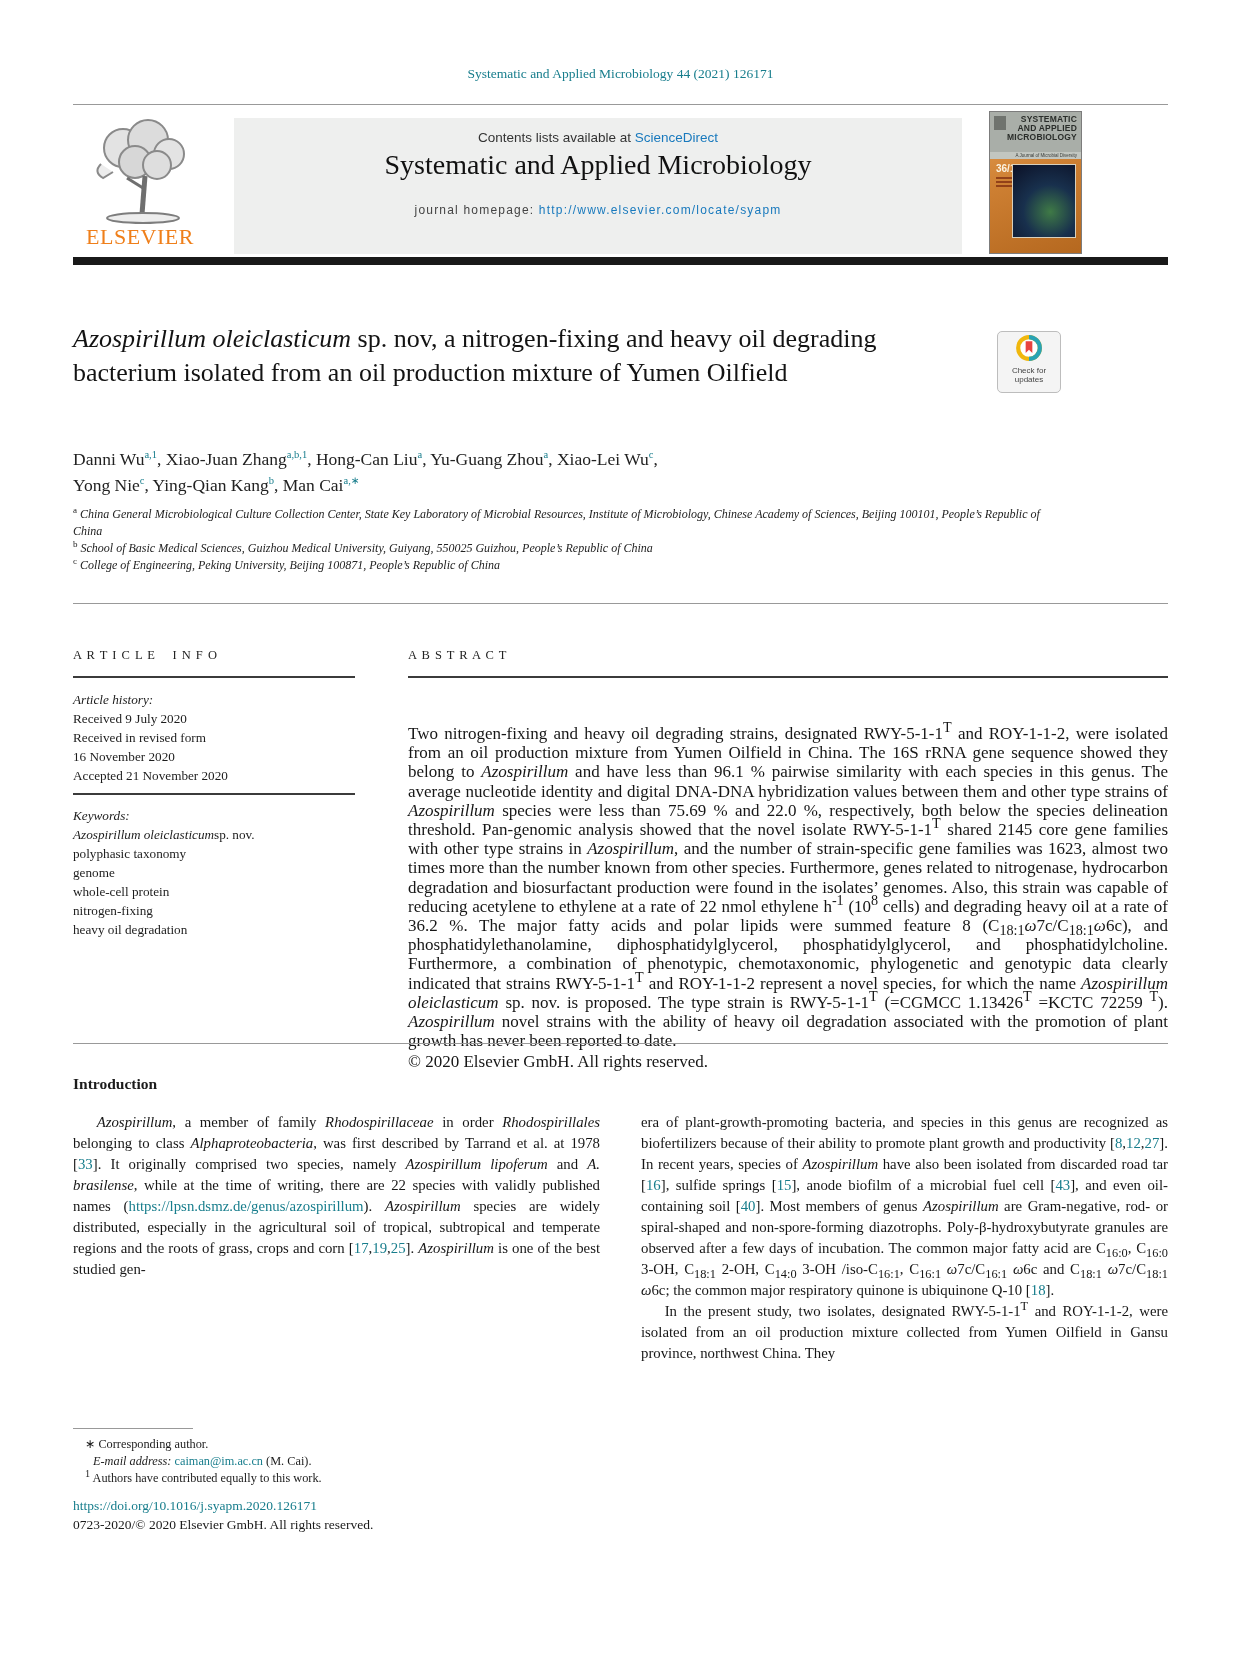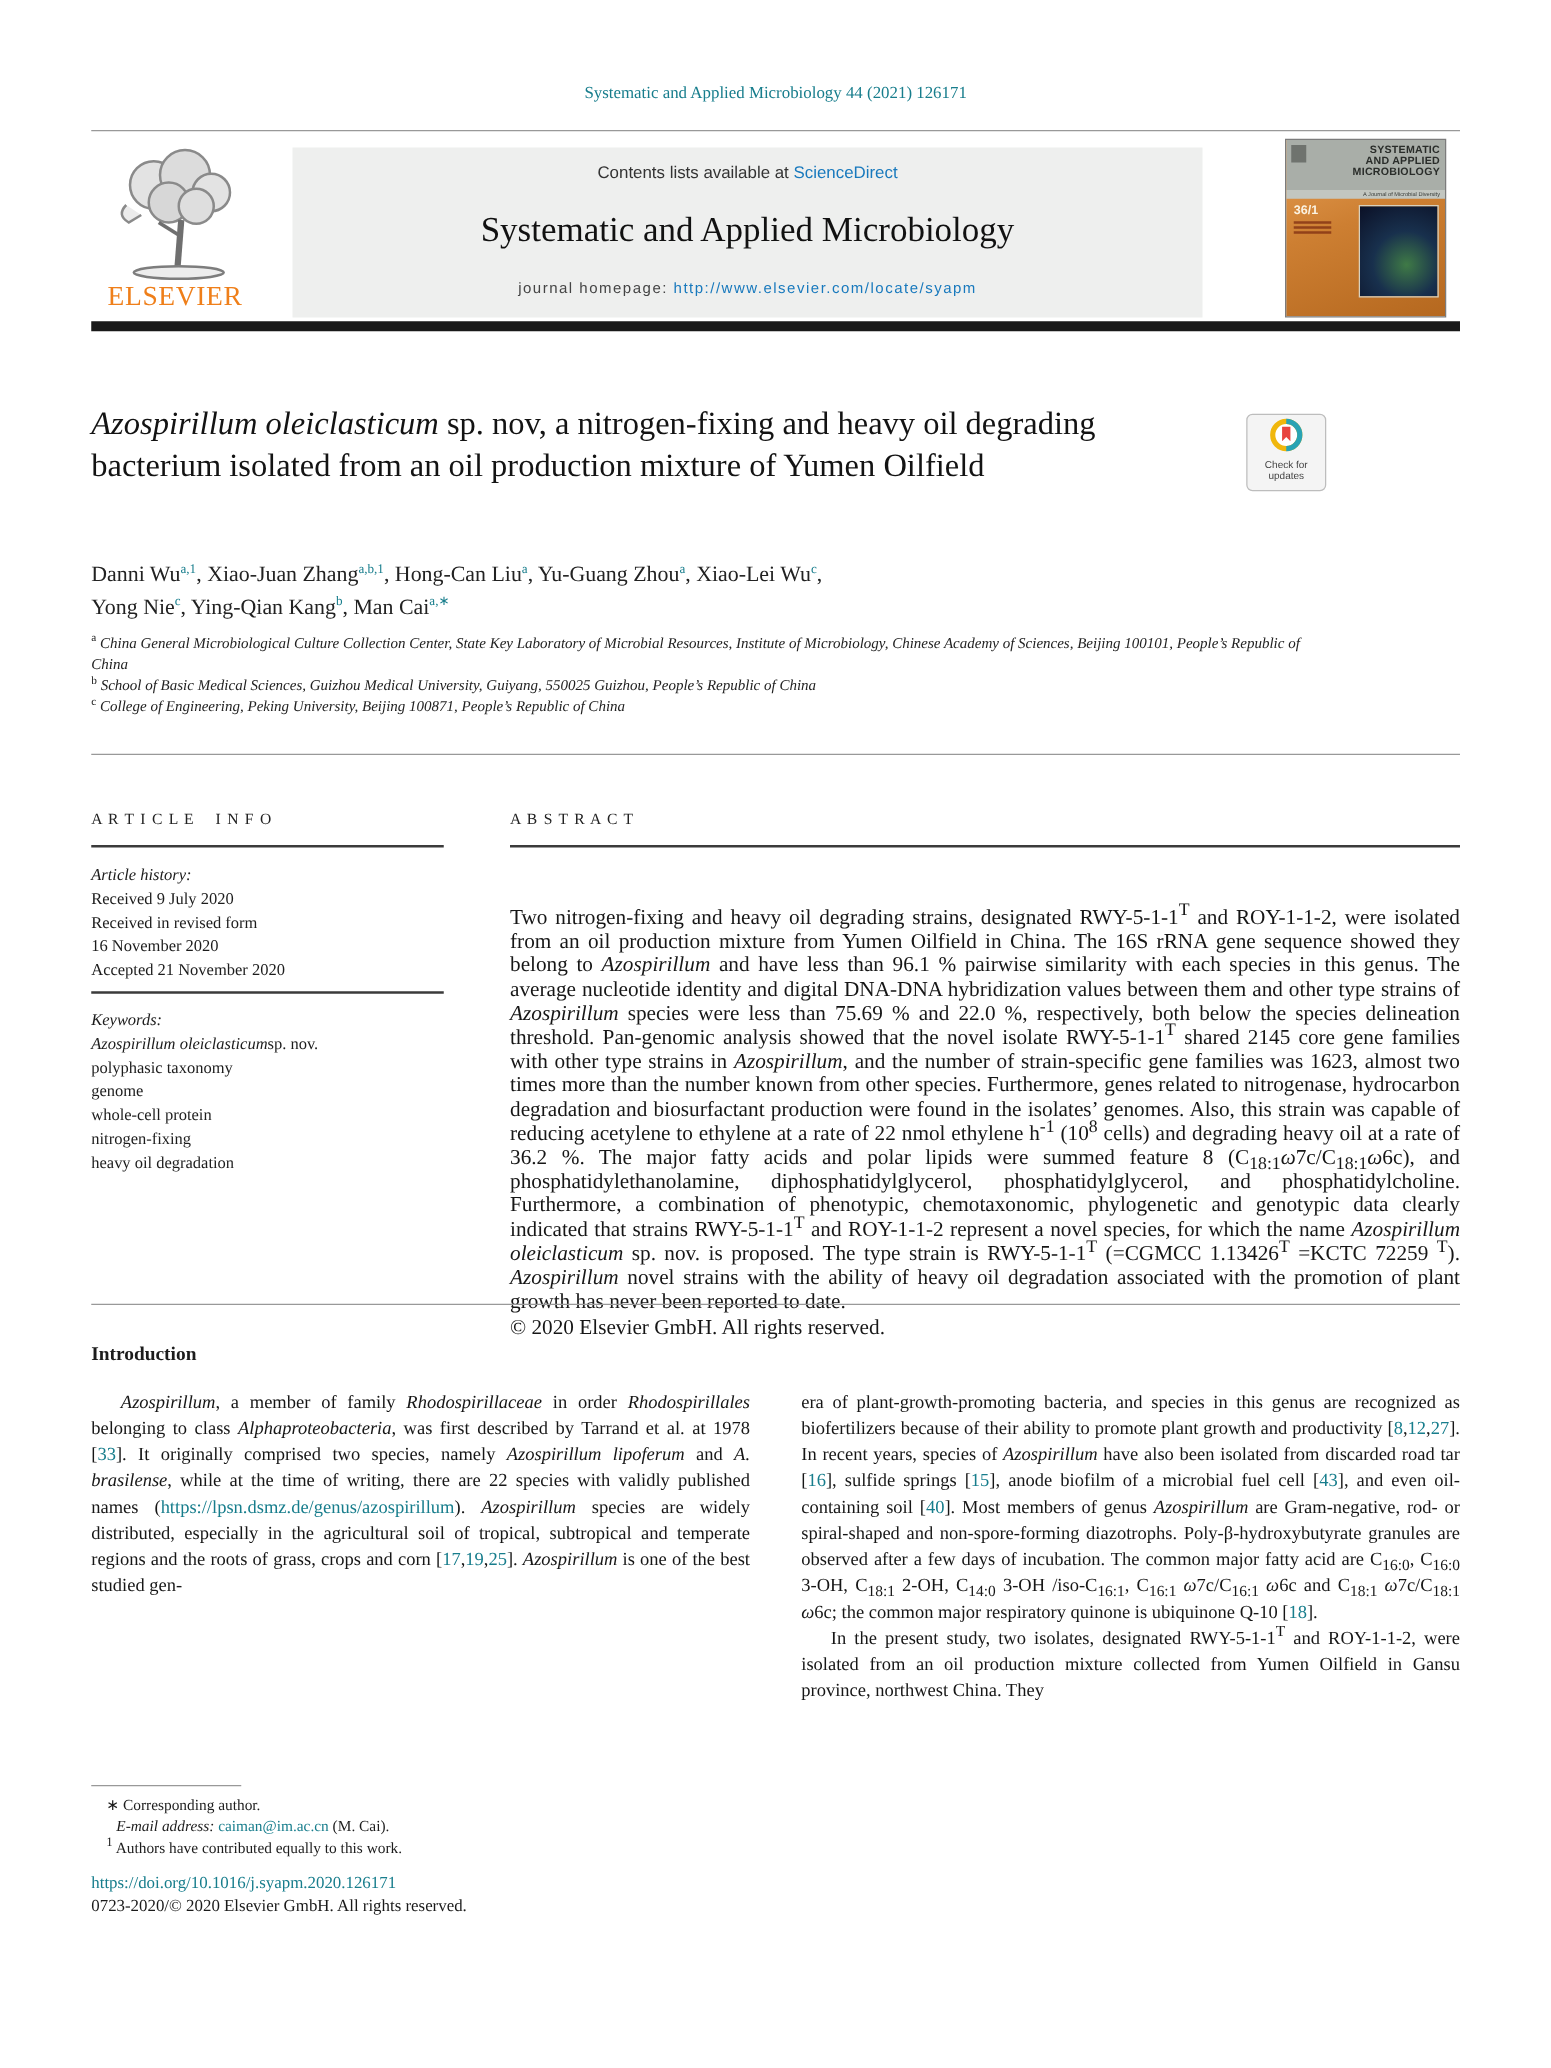--- a/index.html
+++ b/index.html
@@ -24,27 +24,27 @@
   
   .elsevier-logo{position:absolute;left:70px;top:118px;width:140px;height:136px;text-align:center;}
   .elsevier-logo svg{display:block;margin:0 auto;}
   .elsevier-word{font-family:"Liberation Serif",serif;font-size:22px;color:var(--orange);
                  letter-spacing:0.5px;margin-top:-2px;}
   .header-box{position:absolute;left:234px;top:118px;width:728px;height:136px;
               background:#eeefee;text-align:center;}
   .contents-line{margin-top:12px;font-family:"Liberation Sans",sans-serif;
                  font-size:13.5px;color:#333;}
   .contents-line a{color:var(--blue);text-decoration:none;}
-  .journal-title{margin-top:24px;font-size:28px;color:#111;}
+  .journal-title{margin-top:4px;font-size:28px;color:#111;}
   .homepage-line{margin-top:22px;font-family:"Liberation Sans",sans-serif;
                  font-size:12px;letter-spacing:0.10em;color:#444;}
   .homepage-line a{color:var(--blue);text-decoration:none;}
 
   
-  .cover{position:absolute;left:1028px;top:111px;width:129px;height:143px;
+  .cover{position:absolute;left:989px;top:111px;width:93px;height:143px;
          background:linear-gradient(160deg,#e7a055 0%,#d4認8134 40%,#bc6e20 100%);
          background:linear-gradient(160deg,#e7a055 0%,#cd7f32 45%,#b5681f 100%);
          border:1px solid #7c7c7c;overflow:hidden;}
   .cover-band{position:relative;height:40px;background:#a9aea8;padding:3px 4px 0 4px;}
   .cover-logo-sq{position:absolute;left:4px;top:4px;width:12px;height:14px;background:#6f736e;}
   .cover-band-text{text-align:right;font-family:"Liberation Sans",sans-serif;
                    font-weight:bold;font-size:8.5px;line-height:1.05;color:#2a2d2a;
                    letter-spacing:0.2px;}
   .cover-subtitle{text-align:right;font-family:"Liberation Sans",sans-serif;
                   font-size:4.5px;color:#3a3d3a;background:#c2c6c0;padding:1px 4px;}

